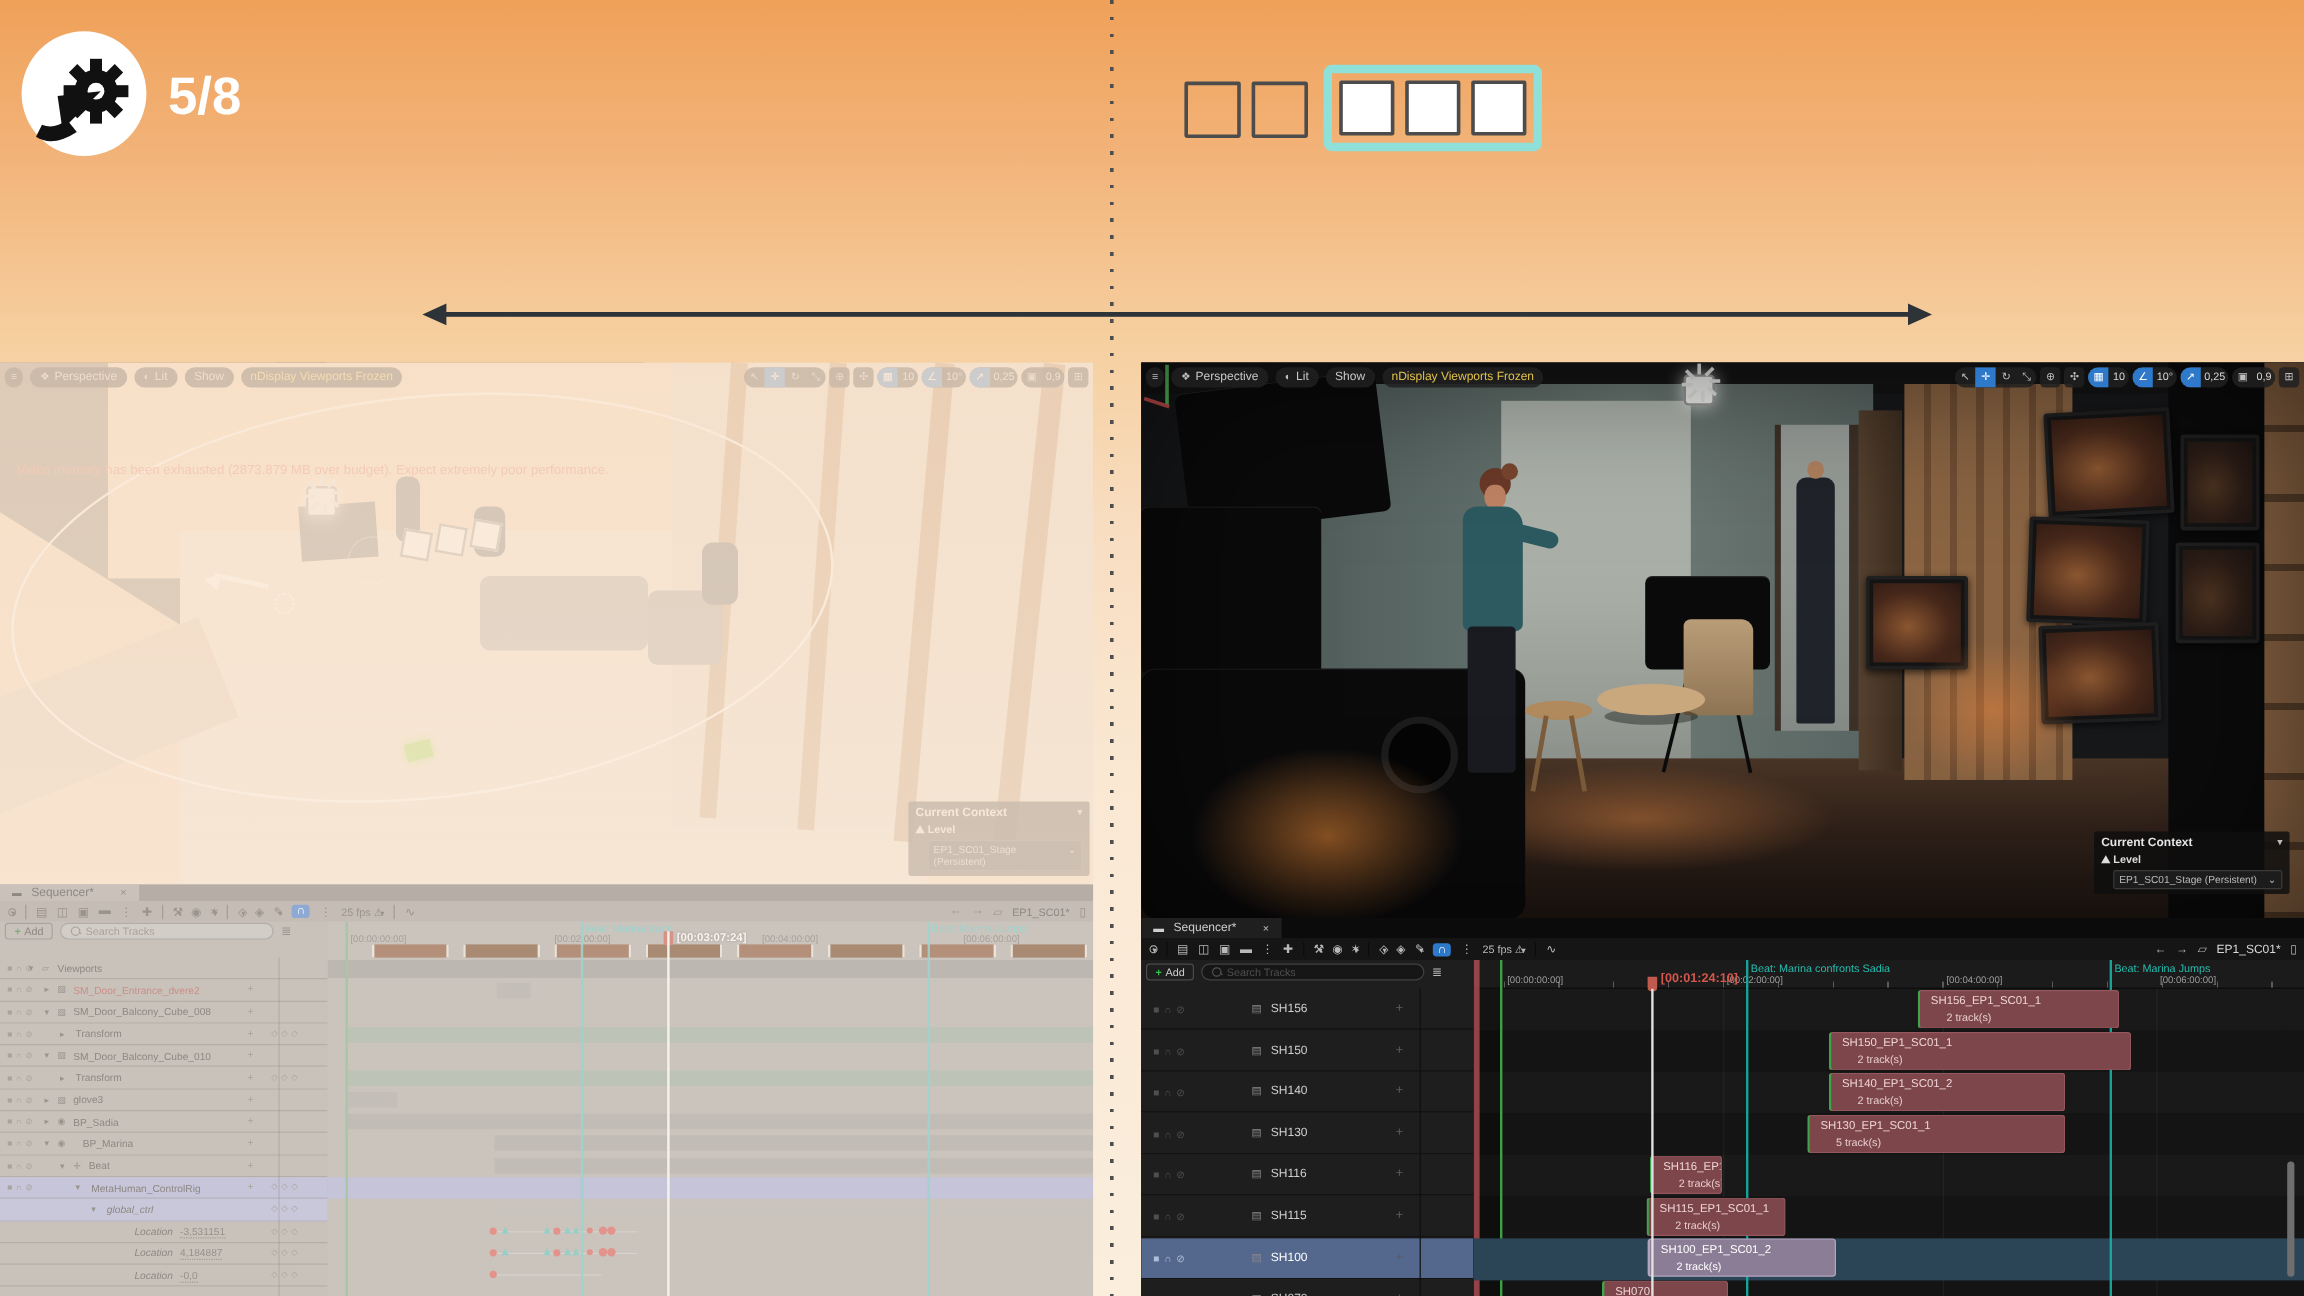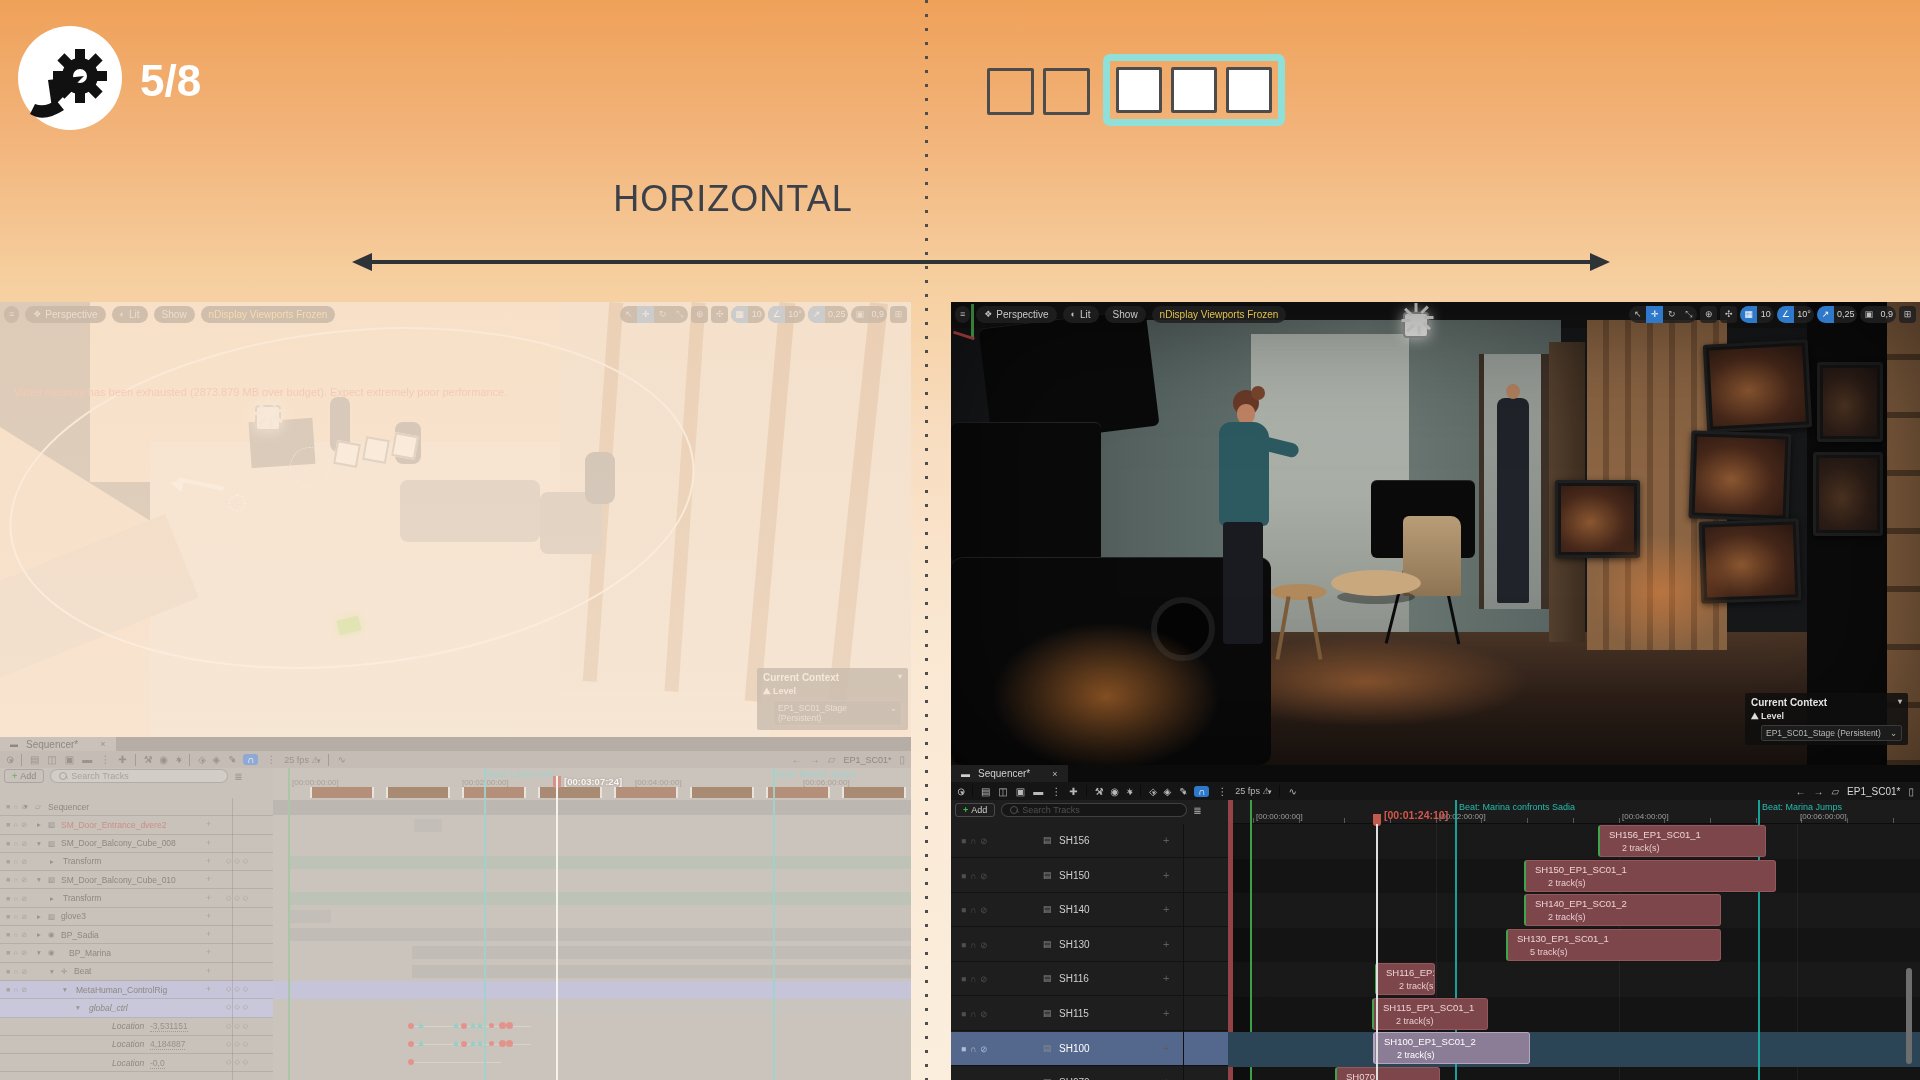--- a/index.html
+++ b/index.html
@@ -207,21 +207,20 @@
 
   <div class="abs sq empty" style="left:987px; top:68px;"></div>
   <div class="abs sq empty" style="left:1043px; top:68px;"></div>
   <div class="abs sqg">
     <div class="sqf"></div>
     <div class="sqf"></div>
     <div class="sqf"></div>
   </div>
 
   <div class="abs divider"></div>
-  <div class="abs axis-label">HORIZONTAL</div>
   <div class="abs arr-line"></div>
   <div class="abs arr-hl"></div>
   <div class="abs arr-hr"></div>
 
   <div class="shot shot-left">
     <div class="lv">
 
       <div class="abs" style="left:-40px;top:-60px;width:360px;height:250px;background:#7b7268;transform:rotate(32deg);"></div>
       <div class="abs" style="left:250px;top:-90px;width:260px;height:190px;background:#8a8178;transform:rotate(32deg);"></div>
       <div class="abs" style="left:90px;top:0;width:480px;height:180px;background:#f4d6b6;"></div>
@@ -377,21 +376,21 @@
             <span class="mglass"></span>
             <span>Search Tracks</span>
           </span>
         <span class="filt">≣</span>
       </div>
 
       <div class="ls-row" style="top:61px;">
           <span class="lic">■∩⊘</span>
           <span class="car" style="left:24px;">▾</span>
           <span class="ico" style="left:35px;">▱</span>
-          <span class="lbl" style="left:48px;">Sequencer</span>
+          <span class="lbl" style="left:48px;">Viewports</span>
         </div>
       <div class="ls-row" style="top:79.3px;">
           <span class="lic">■∩⊘</span>
           <span class="car" style="left:37px;">▸</span>
           <span class="ico" style="left:48px;">▧</span>
           <span class="lbl red" style="left:61px;">SM_Door_Entrance_dvere2</span>
           <span class="pl">+</span>
         </div>
       <div class="ls-row" style="top:97.6px;">
           <span class="lic">■∩⊘</span>
@@ -523,21 +522,21 @@
           <div class="ktri" style="left:204px;top:272px;"></div>
         <div class="kdot" style="left:216px;top:273px;width:5px;height:5px;"></div>
           <div class="kdot" style="left:226px;top:272px;width:7px;height:7px;"></div>
           <div class="kdot" style="left:233px;top:272px;width:7px;height:7px;"></div>
         <div class="kline" style="left:138px;top:294px;width:90px;"></div>
         <div class="kdot" style="left:135px;top:291px;"></div>
 
         <div class="abs" style="left:15px;top:0;width:1.5px;height:312px;background:var(--green);"></div>
         <div class="beatline" style="left:211px;background:#9fd3cd;"></div>
         <div class="beatline" style="left:500px;background:#9fd3cd;"></div>
-        <span class="beatlbl" style="left:214px;top:1px;">Beat: Level confr</span>
+        <span class="beatlbl" style="left:214px;top:1px;">Beat: Marina track</span>
         <span class="beatlbl" style="left:503px;top:1px;">Beat: Marina Jumps</span>
         <div class="playmark" style="left:280px;top:8px;background:#d69286;"></div>
         <div class="playline" style="left:283px;top:8px;height:304px;"></div>
         <span class="playlbl" style="left:291px;top:8px;font-size:9.5px;">[00:03:07:24]</span>
       </div>
     </div>
   </div>
 
   <div class="shot shot-right">
     <div class="rv">

